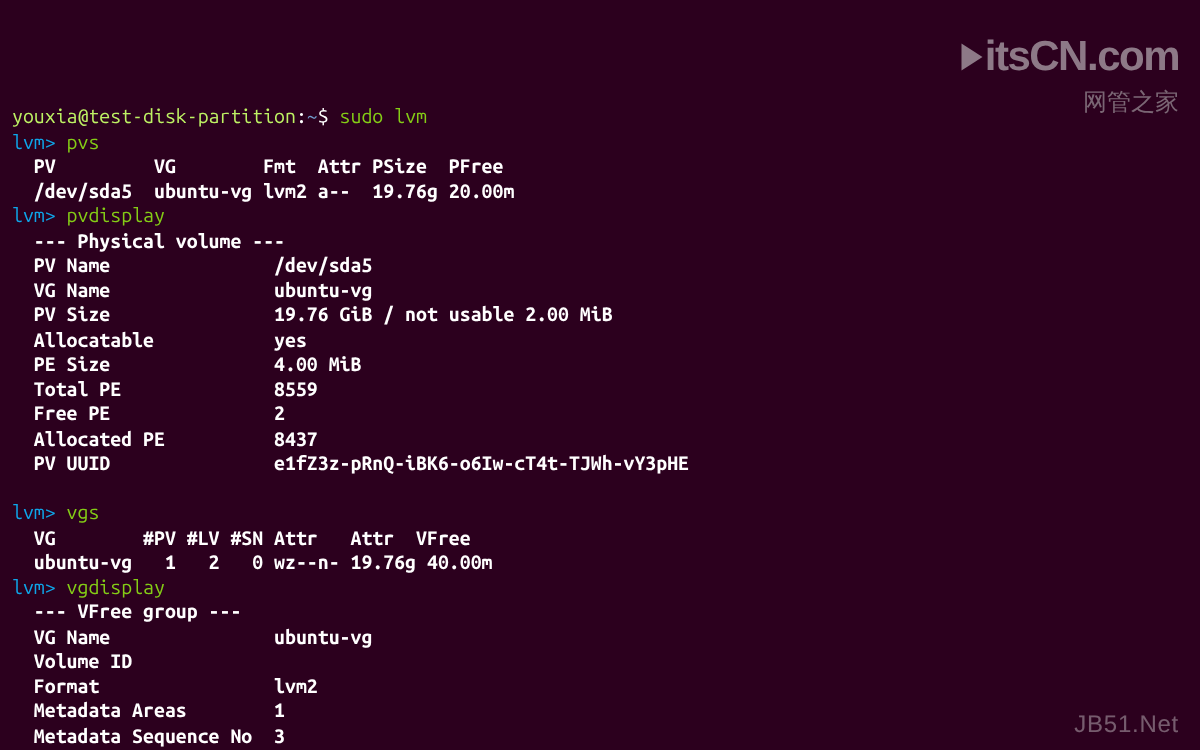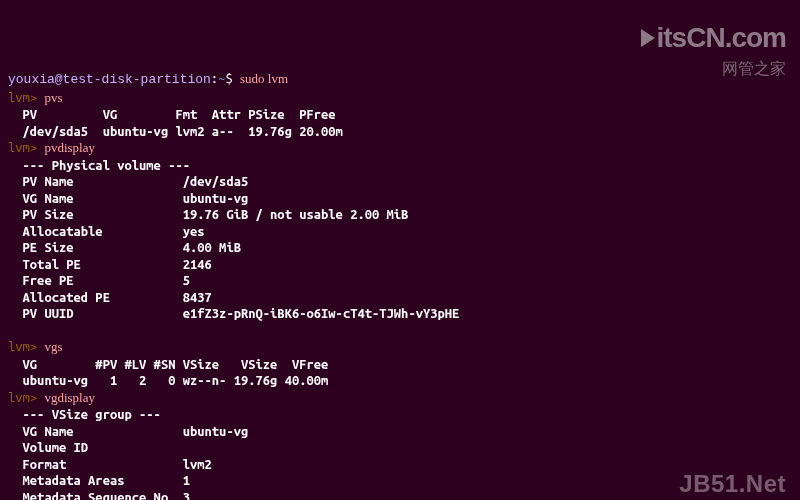--- a/index.html
+++ b/index.html
@@ -9,26 +9,26 @@
       font-family: "Ubuntu Mono", "DejaVu Sans Mono", "Consolas", monospace;
       font-size: 13px;
       line-height: 16.5px;
       width: 800px;
       height: 500px;
       padding: 4px 8px;
       overflow: hidden;
       white-space: pre;
       position: relative;
     }
-    .prompt-user { color: #c4b5fd; font-family: Liberation Mono, monospace; }
+    .prompt-user { color: #bef264; }
     .prompt-path { color: #729fcf; }
     .prompt-sym { color: #ffffff; }
-    .cmd { color: #fca5a5; font-family: Liberation Serif, serif; }
+    .cmd { color: #84cc16; }
     .out { color: #ffffff; font-weight: bold; }
-    .lvm-prompt { color: #a16207; }
+    .lvm-prompt { color: #0ea5e9; }
     .watermark-top {
       position: absolute;
       top: 12px;
       right: 14px;
       font-family: Arial, sans-serif;
       opacity: 0.55;
       text-align: right;
       pointer-events: none;
     }
     .watermark-top .play {
@@ -51,22 +51,22 @@
       font-size: 16px;
       color: #bbb;
       display: block;
       margin-top: -2px;
     }
     .watermark-bottom {
       position: absolute;
       bottom: 8px;
       right: 14px;
       font-family: Arial, sans-serif;
-      font-size: 24px;
-      font-weight: bold;
+      font-size: 16px;
+      font-weight: normal;
       color: rgba(230,230,230,0.4);
       pointer-events: none;
       letter-spacing: 0.5px;
     }
   </style>
 </head>
 <body>
 
 
 
@@ -74,30 +74,30 @@
 <span class="lvm-prompt">lvm&gt;</span> <span class="cmd">pvs</span>
 <span class="out">  PV         VG        Fmt  Attr PSize  PFree</span>
 <span class="out">  /dev/sda5  ubuntu-vg lvm2 a--  19.76g 20.00m</span>
 <span class="lvm-prompt">lvm&gt;</span> <span class="cmd">pvdisplay</span>
 <span class="out">  --- Physical volume ---</span>
 <span class="out">  PV Name               /dev/sda5</span>
 <span class="out">  VG Name               ubuntu-vg</span>
 <span class="out">  PV Size               19.76 GiB / not usable 2.00 MiB</span>
 <span class="out">  Allocatable           yes</span>
 <span class="out">  PE Size               4.00 MiB</span>
-<span class="out">  Total PE              2146</span>
-<span class="out">  Free PE               5</span>
+<span class="out">  Total PE              8559</span>
+<span class="out">  Free PE               2</span>
 <span class="out">  Allocated PE          8437</span>
 <span class="out">  PV UUID               e1fZ3z-pRnQ-iBK6-o6Iw-cT4t-TJWh-vY3pHE</span>
 <span class="out"></span>
 <span class="lvm-prompt">lvm&gt;</span> <span class="cmd">vgs</span>
-<span class="out">  VG        #PV #LV #SN VSize   VSize  VFree</span>
+<span class="out">  VG        #PV #LV #SN Attr   Attr  VFree</span>
 <span class="out">  ubuntu-vg   1   2   0 wz--n- 19.76g 40.00m</span>
 <span class="lvm-prompt">lvm&gt;</span> <span class="cmd">vgdisplay</span>
-<span class="out">  --- VSize group ---</span>
+<span class="out">  --- VFree group ---</span>
 <span class="out">  VG Name               ubuntu-vg</span>
 <span class="out">  Volume ID</span>
 <span class="out">  Format                lvm2</span>
 <span class="out">  Metadata Areas        1</span>
 <span class="out">  Metadata Sequence No  3</span>
 
 
 
 
 

